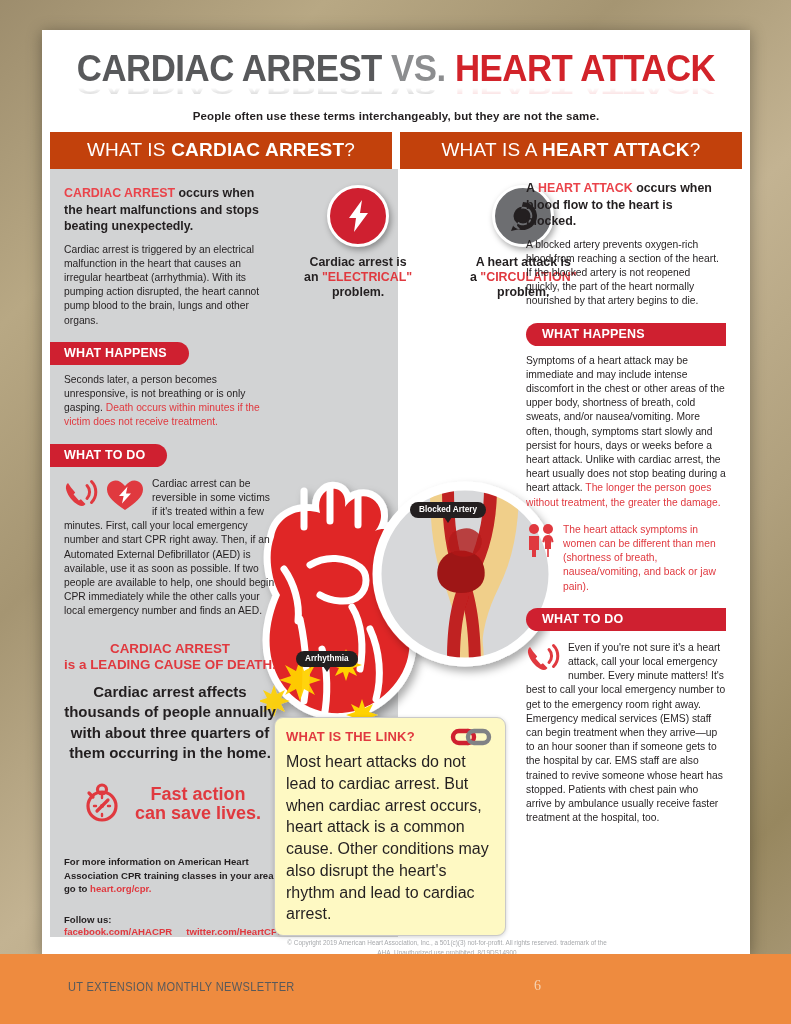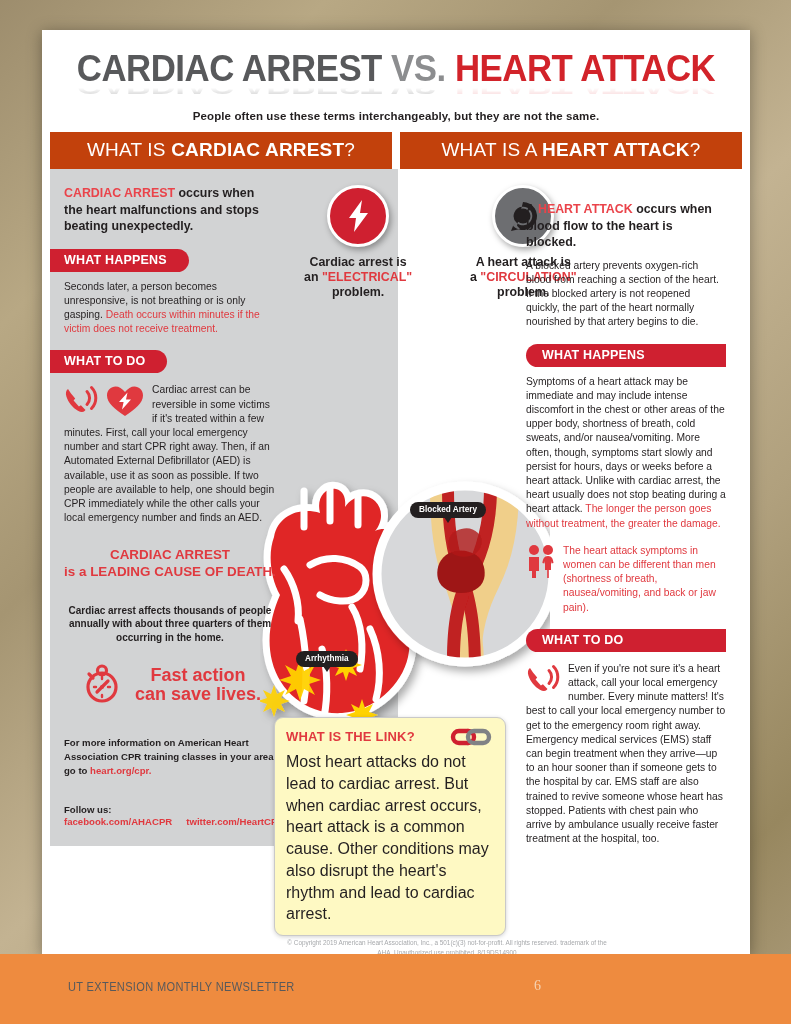--- a/index.html
+++ b/index.html
@@ -60,21 +60,21 @@
     background:#c2410c;color:#fff;text-align:center;
     font-size:19px;padding:7px 0 8px;flex:1;
     font-family:"Liberation Sans Narrow","Liberation Sans",sans-serif;
     letter-spacing:.2px;
   }
   .colbar b{font-weight:bold;}
   .colbar .lt{font-weight:400;}
   
   .cols{display:flex;gap:0;padding:0 8px;position:relative;}
   .colL{width:348px;background:#d2d3d4;padding:16px 0 0;position:relative;}
-  .colR{width:344px;background:#ffffff;padding:32px 0 0;position:relative;}
+  .colR{width:344px;background:#ffffff;padding:11px 0 0;position:relative;}
   .inL{width:212px;margin-left:14px;position:relative;z-index:4;}
   .inR{width:216px;margin-left:16px;position:relative;z-index:4;}
 
   .lead{font-size:12.4px;line-height:1.33;font-weight:bold;color:#231f20;}
   .lead .red{color:#ea434a;}
   p.body{font-size:10.3px;line-height:1.38;color:#231f20;margin:8px 0 0;}
   .red{color:#e0393f;}
   .redtxt{color:#e0393f;}
 
   .pill{
@@ -105,27 +105,27 @@
     background:#fef9c3;border:1px solid #c9c9c9;border-radius:9px;
     padding:9px 11px 10px;box-shadow:0 1px 4px rgba(0,0,0,.18);z-index:9;
   }
   .linkbox h4{margin:0 0 5px;font-size:13px;color:#e0393f;font-weight:bold;letter-spacing:.2px;}
   .linkbox p{margin:0;font-size:16px;line-height:1.36;color:#231f20;}
   .linkhead{display:flex;align-items:center;justify-content:space-between;}
 
   
   .leadcause{text-align:center;margin-top:22px;}
   .leadcause .h{font-size:13.4px;font-weight:bold;color:#e0393f;line-height:1.25;}
-  .leadcause p{font-size:10px;line-height:1.35;font-weight:bold;color:#231f20;margin:23px 0 0;}
+  .leadcause p{font-size:15px;line-height:1.35;font-weight:bold;color:#231f20;margin:8px 0 0;}
   .fastrow{display:flex;align-items:center;justify-content:center;gap:10px;margin-top:16px;}
   .fasttxt{font-size:18px;font-weight:bold;color:#e0393f;line-height:1.08;}
 
   .moreinfo{margin-top:26px;font-size:9.6px;line-height:1.42;font-weight:bold;color:#231f20;}
   .moreinfo a{color:#e0393f;text-decoration:none;}
-  .social{margin-top:27px;font-size:9.6px;font-weight:bold;color:#231f20;}
+  .social{margin-top:18px;font-size:9.6px;font-weight:bold;color:#231f20;}
   .sociallinks{display:flex;gap:14px;margin-top:1px;color:#e0393f;font-weight:bold;font-size:9.6px;}
 
   
   .heartwrap{position:absolute;left:218px;top:300px;width:290px;height:330px;z-index:3;text-align:center;}
   .tag{
     position:absolute;background:#231f20;color:#fff;font-size:8.2px;font-weight:bold;
     border-radius:11px;padding:3px 9px 4px;white-space:nowrap;
   }
   .tag:after{
     content:"";position:absolute;bottom:-5px;left:50%;margin-left:-4px;
@@ -177,20 +177,21 @@
     <div class="colbar"><span class="lt">WHAT IS A </span><b>HEART ATTACK</b><span class="lt">?</span></div>
   </div>
 
   <div class="cols">
 
     <div class="colL">
       <div class="inL">
         <div class="lead">
           <span class="red">CARDIAC ARREST</span><span> occurs when the heart malfunctions and stops beating unexpectedly.</span>
         </div>
+        <p class="body">Cardiac arrest is triggered by an electrical malfunction in the heart that causes an irregular heartbeat (arrhythmia). With its pumping action disrupted, the heart cannot pump blood to the brain, lungs and other organs.</p>
 
         <div class="pill">WHAT HAPPENS</div>
         <p class="body" style="margin-top:2px;"><span>Seconds later, a person becomes unresponsive, is not breathing or is only gasping. </span><span class="redtxt">Death occurs within minutes if the victim does not receive treatment.</span></p>
 
         <div class="pill">WHAT TO DO</div>
         <div class="floatwrap" style="margin-top:4px;">
           <span class="floaticon">
             <svg width="34" height="30" viewBox="0 0 34 30">
                 <g fill="#e0393f">
                   <path d="M4 4c-2 1.5-2.6 4.2-1.6 7.6 1.6 5.6 6.6 11.6 11.5 14.2 2.9 1.6 5.3 1.6 6.7.2l.9-.9-4.6-4.8-2 1.3-5.3-6.2 1.6-1.9L7 8.4 4 4z"></path>

